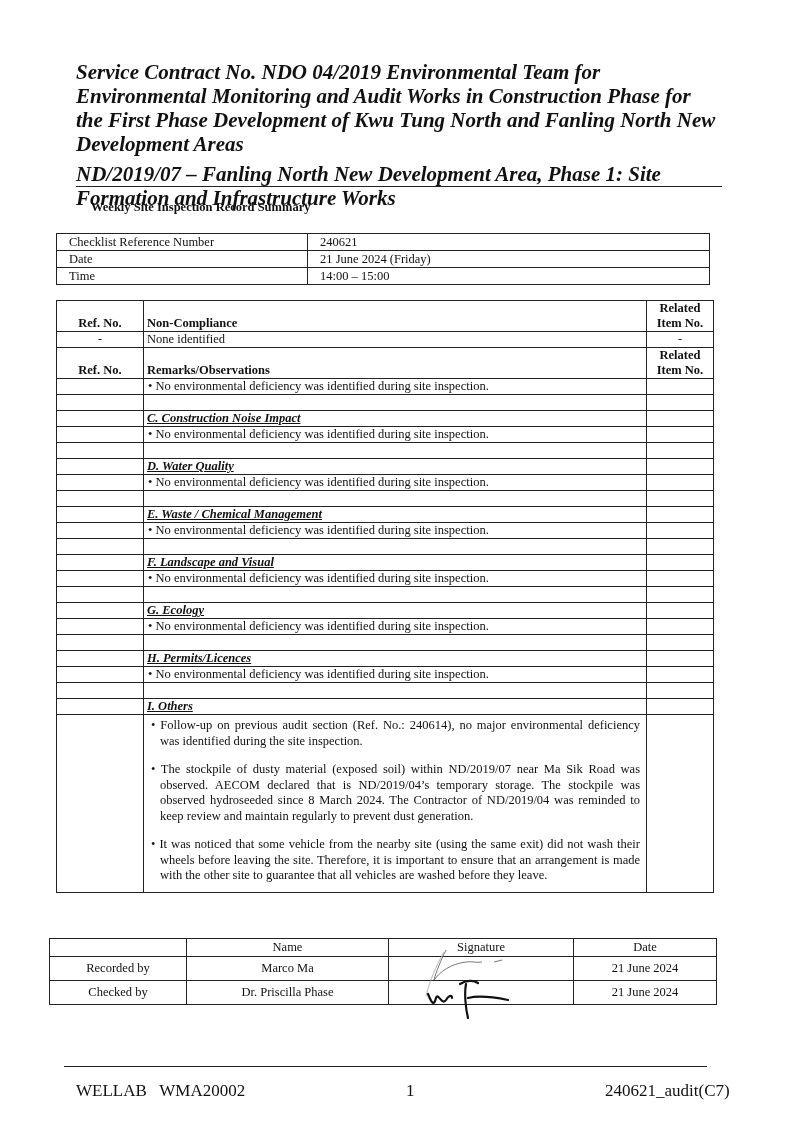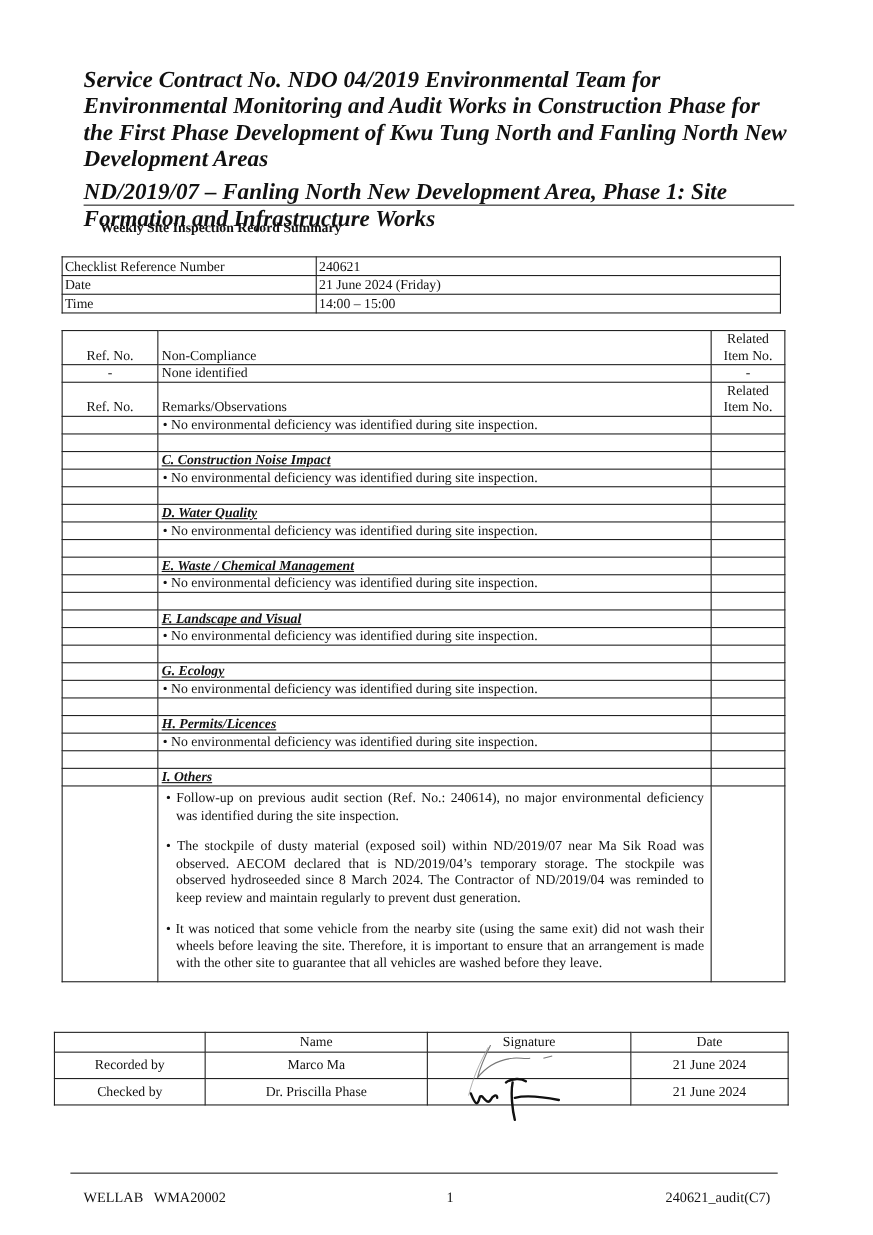--- a/index.html
+++ b/index.html
@@ -5,44 +5,44 @@
   html, body { margin:0; padding:0; background:#ffffff; }
   body { width:794px; height:1123px; position:relative; font-family:"Liberation Serif", serif; color:#111; overflow:hidden; }
   .hdr { position:absolute; left:76px; top:60px; width:640px; font-style:italic; font-weight:bold; font-size:21px; line-height:24px; }
   .hdr p { margin:0; }
   .hdr .sub { margin-top:6px; }
   .hdr-rule { position:absolute; left:76px; top:186px; width:646px; height:0; border-top:1.5px solid #222; }
   .summary-title { position:absolute; left:91px; top:200px; font-weight:bold; font-size:12.5px; }
   table { border-collapse:collapse; position:absolute; font-size:12.5px; }
   td { border:1px solid #222; padding:0 3px; vertical-align:top; }
   .info { left:56px; top:233px; width:654px; }
-  .info td { height:14px; line-height:14px; padding:1px 2px; }
+  .info td { height:14px; line-height:14px; padding:1px 12px; }
   .info td:first-child { width:226px; }
   .main { left:56px; top:300px; width:658px; }
   .main td { line-height:15px; }
   .c1 { width:80px; text-align:center; }
   .c3 { width:60px; text-align:center; }
-  .head-cell { font-weight:normal; vertical-align:bottom; height:30px; }
+  .head-cell { font-weight:bold; vertical-align:bottom; height:30px; }
   .sec { font-weight:bold; font-style:italic; text-decoration:underline; height:15px; }
   .obs { height:15px; }
   .blank td { height:15px; }
   .bullet { padding-left:12px; text-indent:-8px; text-align:justify; padding-right:6px;margin-top:11px; }
   .others td.content { padding:3px 6px 8px 4px; }
   .others p { margin:0 0 13px 0; padding-left:12px; text-indent:-9px; text-align:justify; line-height:15.5px; }
   .others p:last-child { margin-bottom:0; }
   .sig { left:49px; top:938px; width:668px; }
   .sig td { text-align:center; vertical-align:middle; }
   .sig tr:first-child td { height:17px; }
   .sig tr:not(:first-child) td { height:23px; }
   .sig td:nth-child(1) { width:130px; }
   .sig td:nth-child(2) { width:195px;margin-left:44px; }
   .sig td:nth-child(3) { width:178px; position:relative; }
   .signature-mark { position:absolute; left:416px; top:950px; width:110px; height:70px; pointer-events:none; }
   .foot-rule { position:absolute; left:64px; top:1066px; width:643px; border-top:1.5px solid #222; }
-  .foot { position:absolute; top:1081px; font-size:13px; }
+  .foot { position:absolute; top:1081px; font-size:17px; }
   .foot-left { left:76px; }
   .foot-mid { left:406px; }
   .foot-right { left:605px; }
 </style>
 </head>
 <body>
 
 <div class="hdr">
   <p>Service Contract No. NDO 04/2019 Environmental Team for Environmental Monitoring and Audit Works in Construction Phase for the First Phase Development of Kwu Tung North and Fanling North New Development Areas</p>
   <p class="sub">ND/2019/07 – Fanling North New Development Area, Phase 1: Site Formation and Infrastructure Works</p>

